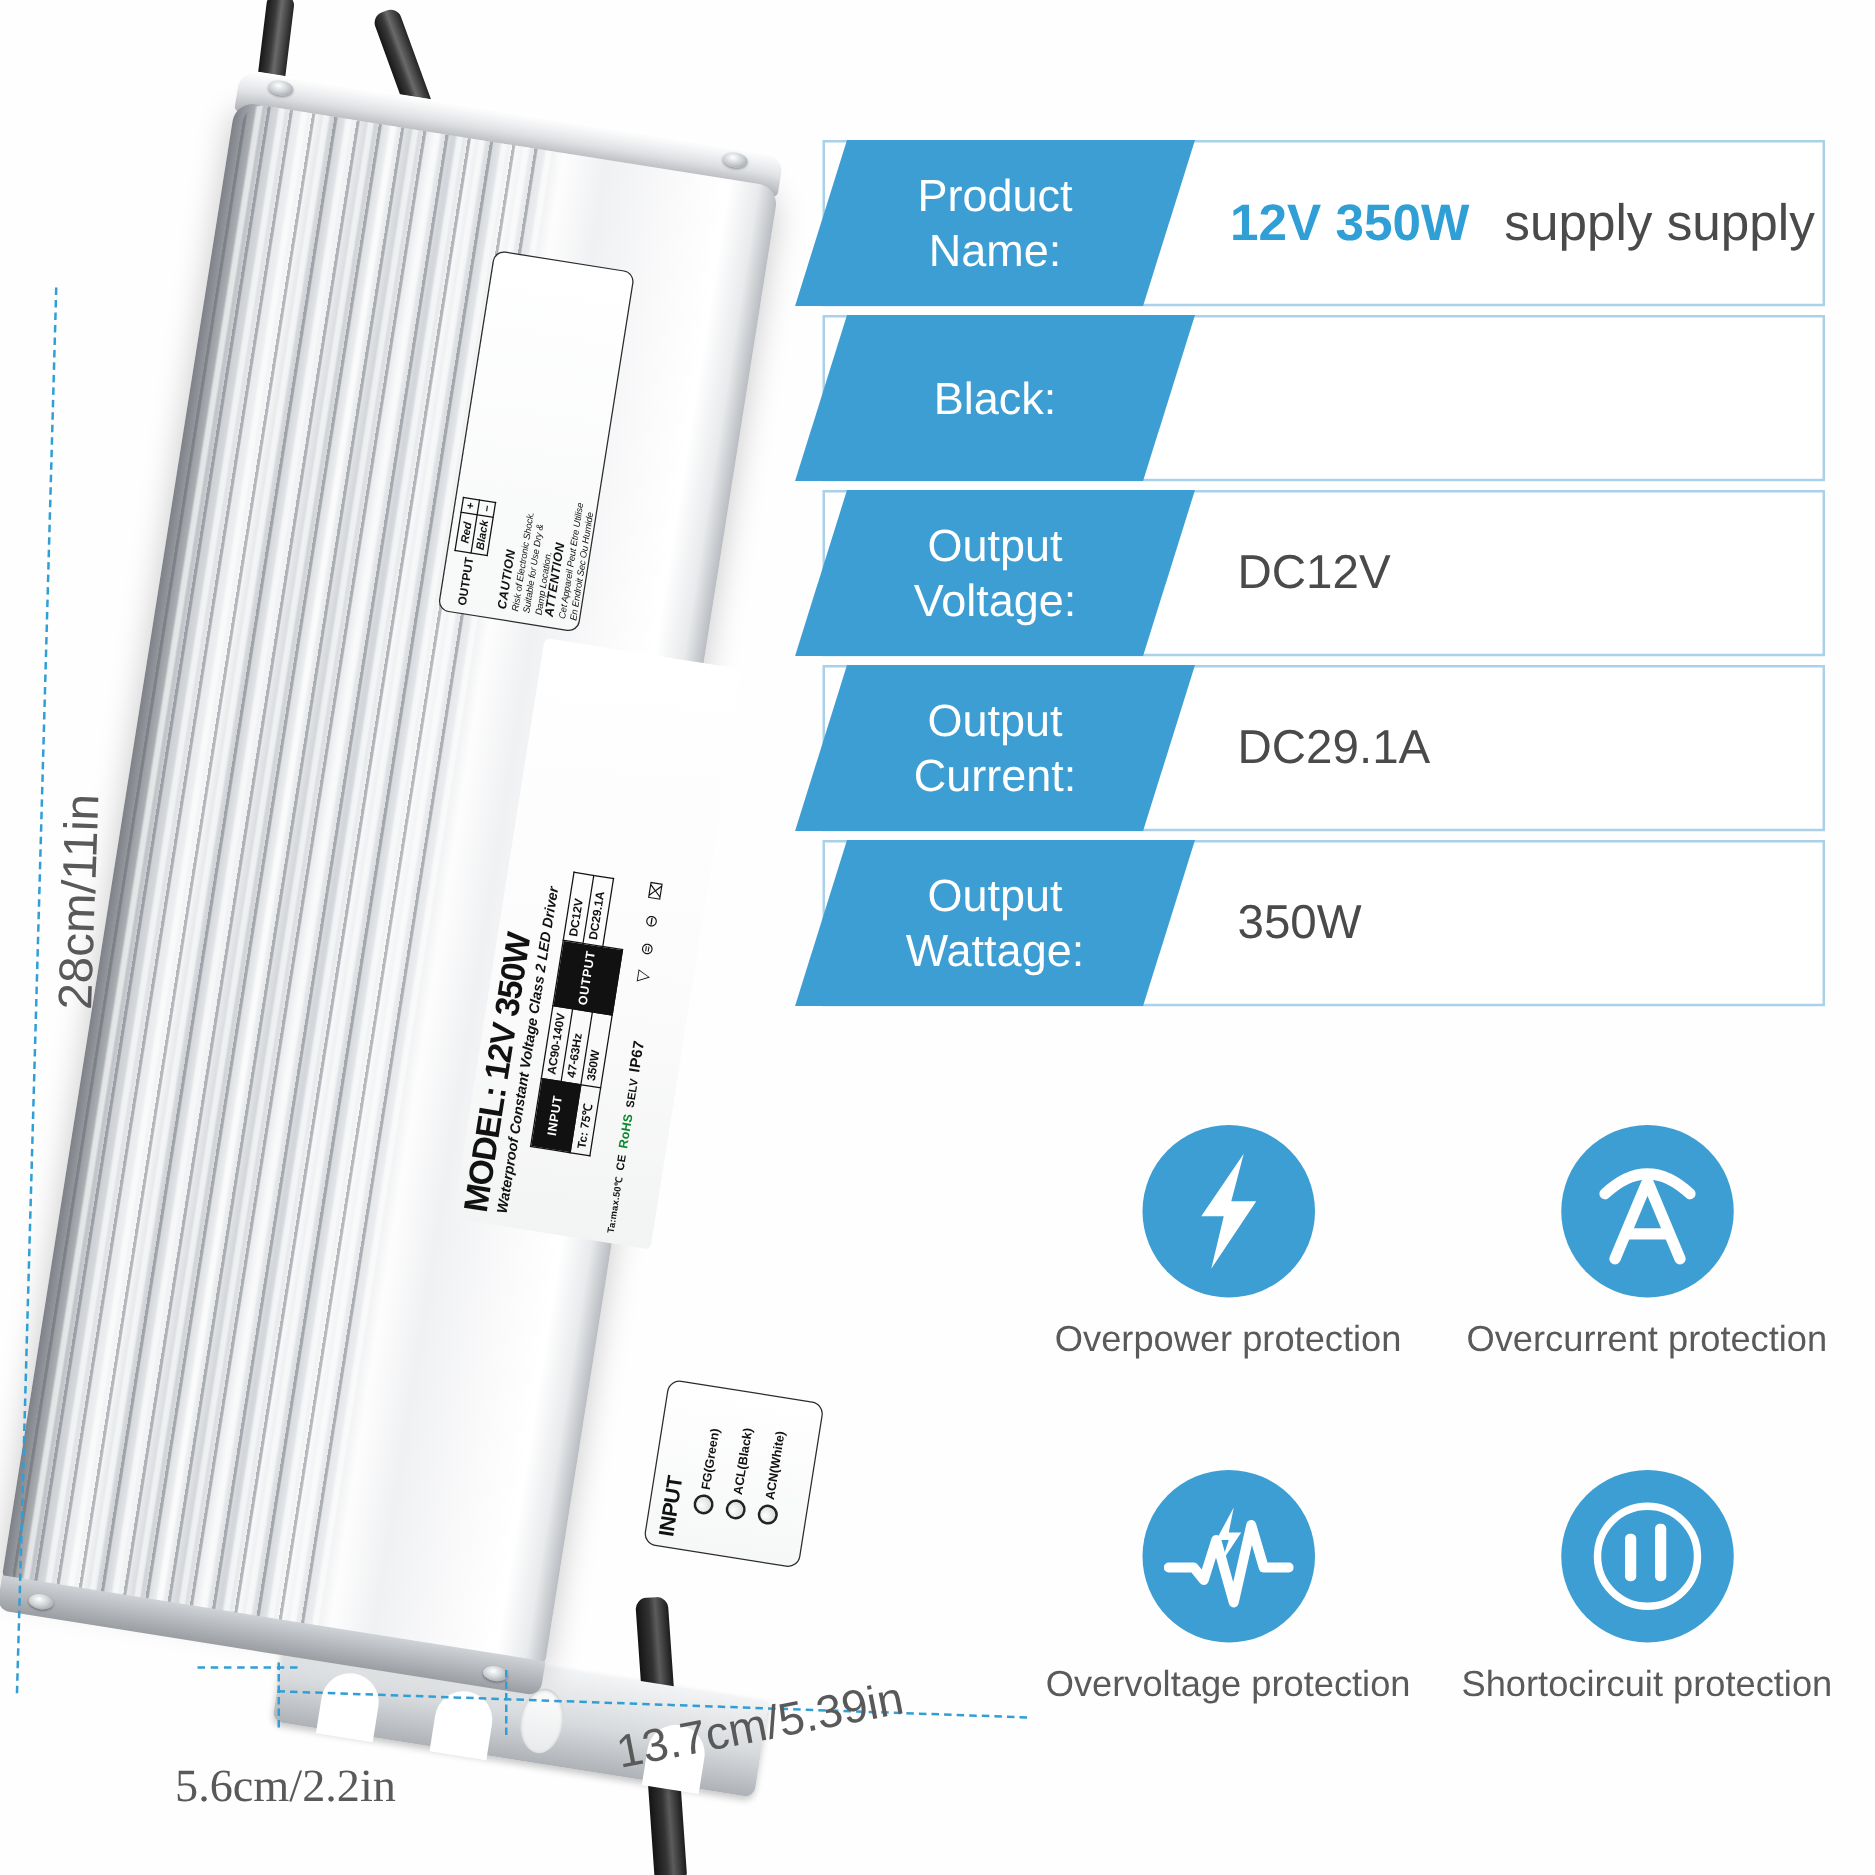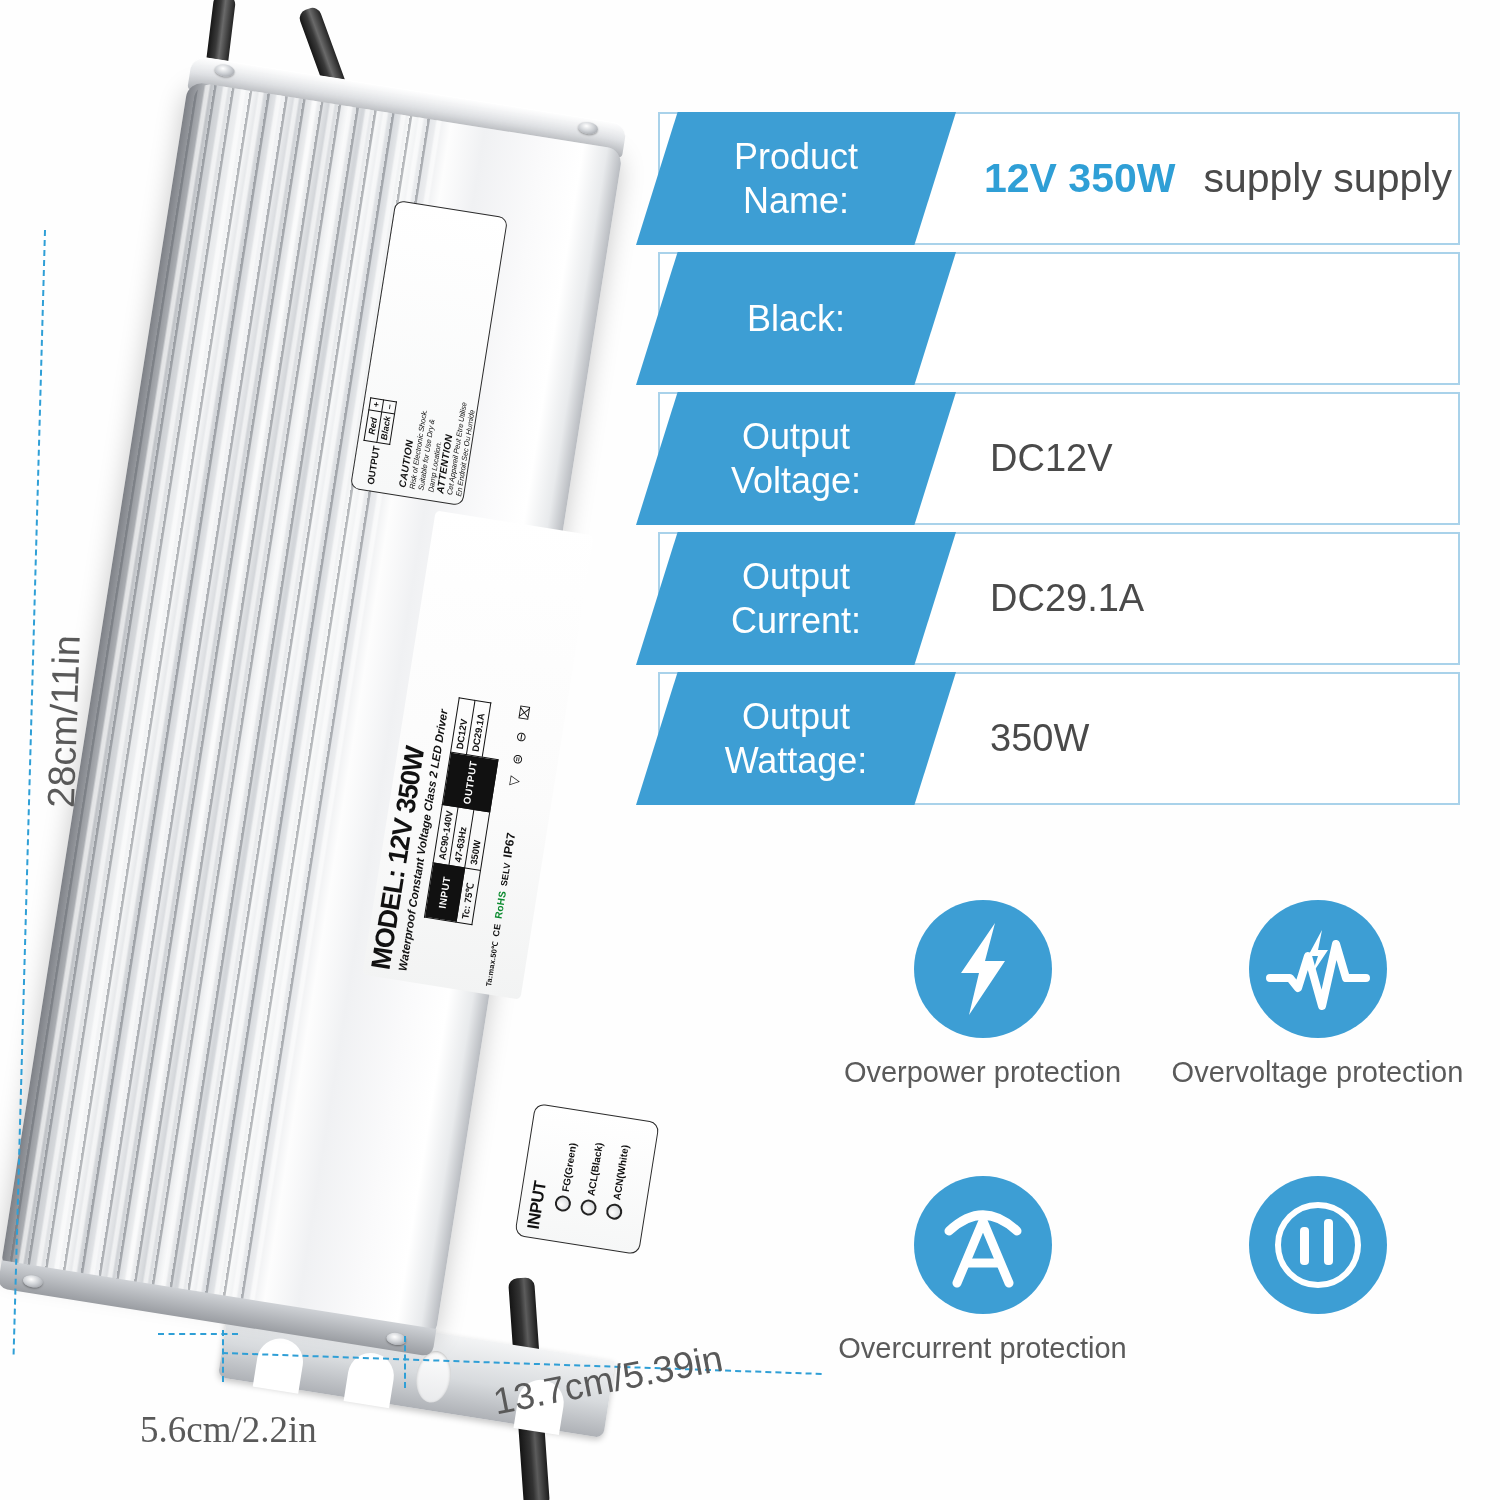--- a/index.html
+++ b/index.html
@@ -508,43 +508,44 @@
       <div class="feat-icon">
         <svg width="80" height="100" viewBox="0 0 80 100" aria-hidden="true">
           <polygon points="52,4 18,54 36,54 26,96 62,42 42,42" fill="#ffffff"></polygon>
         </svg>
       </div>
       <div class="feat-label">Overpower protection</div>
     </div>
 
     <div class="feature">
       <div class="feat-icon">
-        <svg width="104" height="94" viewBox="0 0 104 94" aria-hidden="true">
-          <polyline points="4,56 24,56 32,66 42,34 56,84 70,22 80,56 100,56" fill="none" stroke="#ffffff" stroke-width="8" stroke-linecap="round" stroke-linejoin="round"></polyline>
-          <polygon points="56,8 42,34 52,34 46,52 62,28 52,28" fill="#ffffff"></polygon>
-        </svg>
-      </div>
-      <div class="feat-label">Overvoltage protection</div>
-    </div>
-
-    <div class="feature">
-      <div class="feat-icon">
         <svg width="96" height="96" viewBox="0 0 96 96" aria-hidden="true">
           <path d="M14,34 Q48,2 82,34" fill="none" stroke="#ffffff" stroke-width="9" stroke-linecap="round"></path>
           <path d="M22,86 L48,24 L74,86" fill="none" stroke="#ffffff" stroke-width="9" stroke-linecap="round" stroke-linejoin="round"></path>
           <line x1="33" y1="66" x2="63" y2="66" stroke="#ffffff" stroke-width="9" stroke-linecap="round"></line>
         </svg>
       </div>
       <div class="feat-label">Overcurrent protection</div>
+    </div>
+
+    <div class="feature">
+      <div class="feat-icon">
+        <svg width="104" height="94" viewBox="0 0 104 94" aria-hidden="true">
+          <polyline points="4,56 24,56 32,66 42,34 56,84 70,22 80,56 100,56" fill="none" stroke="#ffffff" stroke-width="8" stroke-linecap="round" stroke-linejoin="round"></polyline>
+          <polygon points="56,8 42,34 52,34 46,52 62,28 52,28" fill="#ffffff"></polygon>
+        </svg>
+      </div>
+      <div class="feat-label">Overvoltage protection</div>
     </div>
 
     <div class="feature">
       <div class="feat-icon">
         <svg width="100" height="100" viewBox="0 0 100 100" aria-hidden="true">
           <circle cx="50" cy="50" r="40" fill="none" stroke="#ffffff" stroke-width="6"></circle>
           <rect x="32" y="32" width="9" height="38" rx="4" fill="#ffffff"></rect>
           <rect x="56" y="24" width="9" height="46" rx="4" fill="#ffffff"></rect>
         </svg>
       </div>
+      <div class="feat-label">Shortocircuit protection</div>
     </div>
   </div>
 
 </div>
 
 </body></html>

